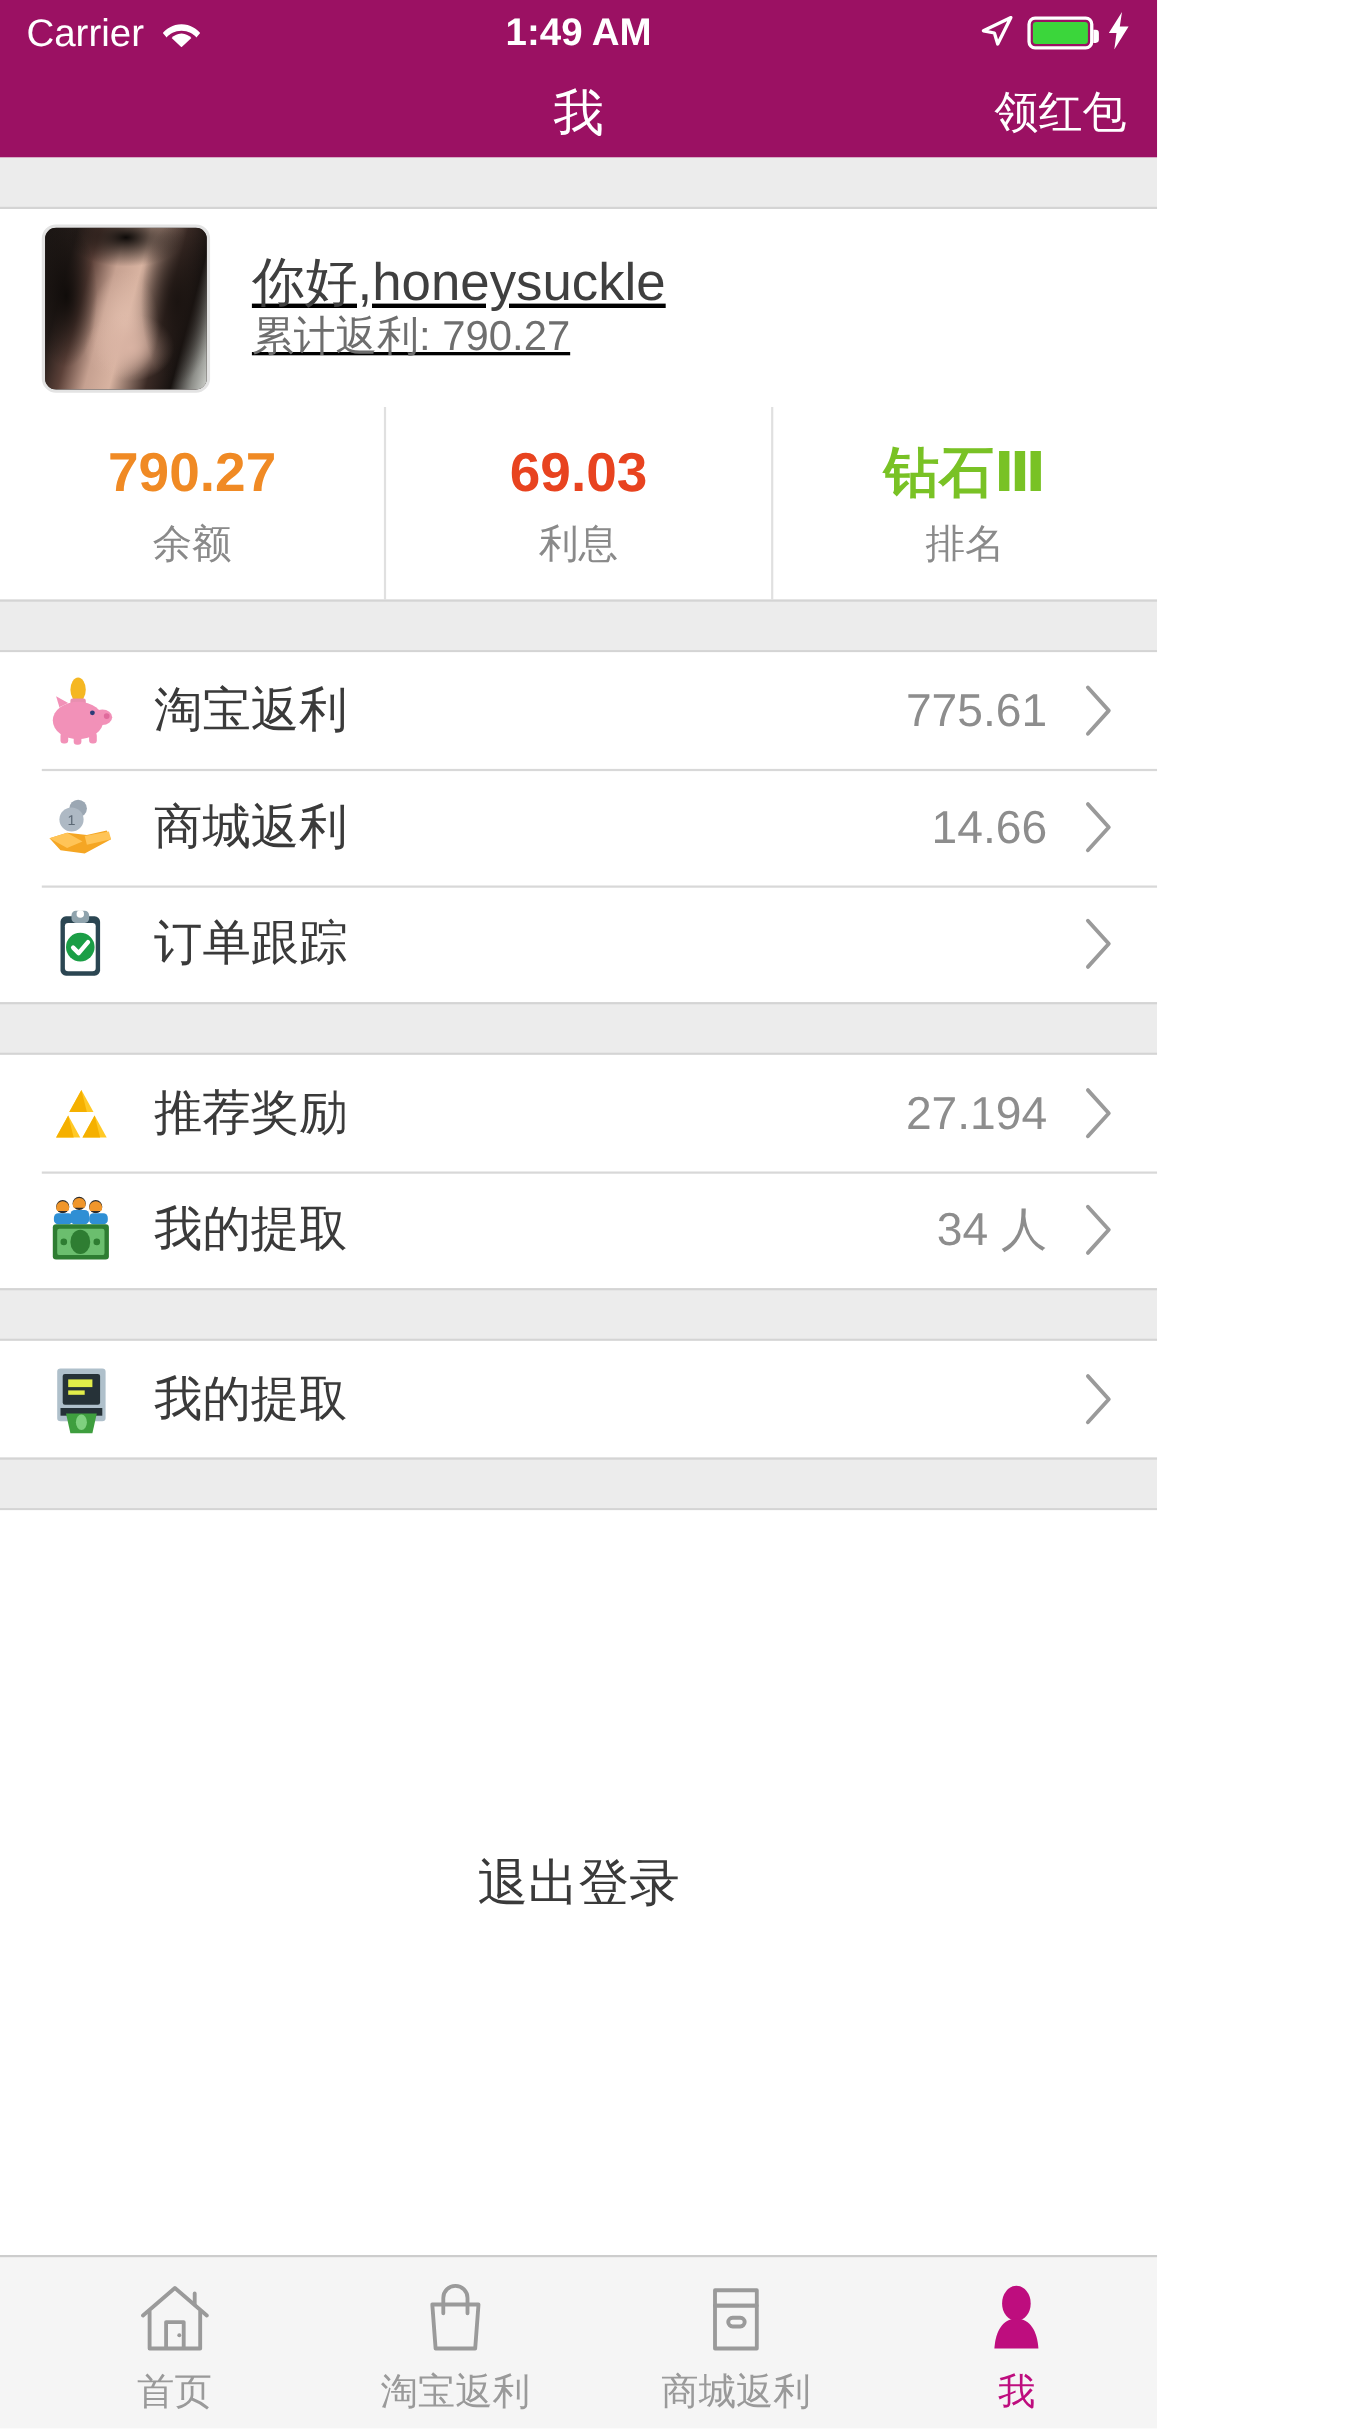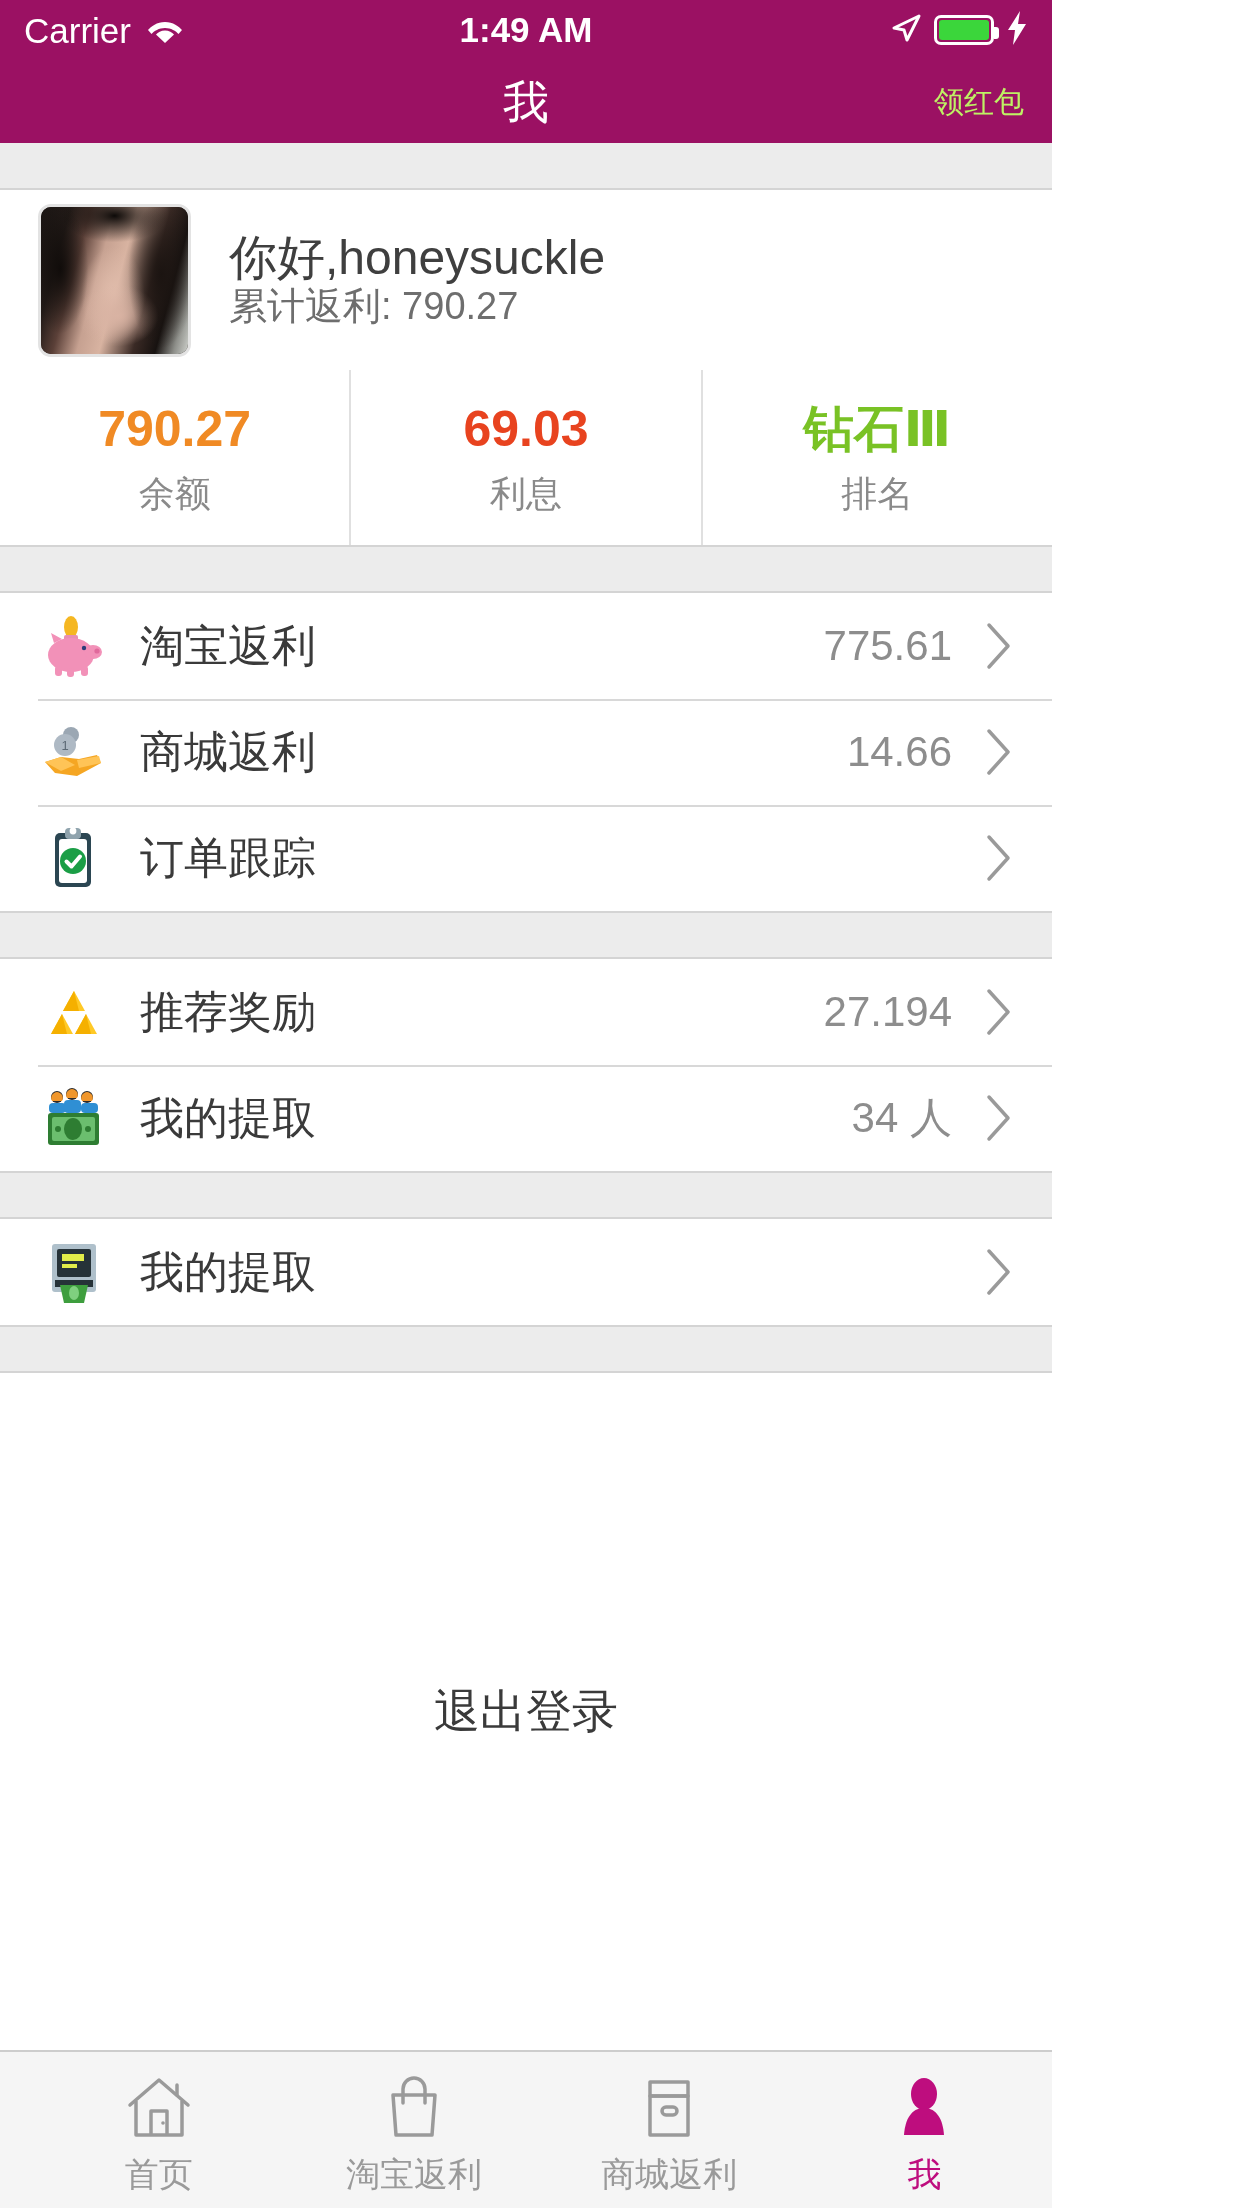--- a/index.html
+++ b/index.html
@@ -57,22 +57,22 @@
     display:flex; align-items:center;
     position:relative; color:#ffffff;
     padding:0 28px;
   }
   .nav-title {
     position:absolute; left:0; right:0;
     text-align:center; font-size:46px; line-height:1;
     pointer-events:none;
   }
   .nav-action {
-    margin-left:auto; font-size:30px; line-height:1;
-    position:relative; z-index:2; color:#bef264;
+    margin-left:auto; font-size:40px; line-height:1;
+    position:relative; z-index:2; color:#ffffff;
   }
 
   
   .band {
     background:#ECECEC;
     border-bottom:2px solid #D4D4D4;
     flex:0 0 auto;
   }
   .band-top   { height:47px; }
   .band-mid   { height:48px; border-top:2px solid #D4D4D4; }
@@ -100,21 +100,21 @@
       radial-gradient(ellipse 30% 46% at 49% 60%, #e0bcab 0%, rgba(224,188,171,0) 72%),
       linear-gradient(105deg, #1a1513 0%, #241c19 16%, #5b4038 27%, #c6a191 40%, #d8b3a1 52%, #3a2a25 70%, #171210 82%, #8e8f8a 92%, #cfd2cd 100%);
   }
   .avatar-hair {
     position:absolute; left:0; top:0; width:100%; height:100%;
     background:
       radial-gradient(ellipse 26% 60% at 13% 42%, #100c0a 0%, rgba(16,12,10,0) 74%),
       radial-gradient(ellipse 30% 66% at 82% 46%, #1b1411 0%, rgba(27,20,17,0) 76%),
       radial-gradient(ellipse 44% 22% at 50% 6%, #0d0a08 0%, rgba(13,10,8,0) 82%);
   }
-  .profile-text { margin-left:38px; display:flex; flex-direction:column; gap:4px; }
+  .profile-text { margin-left:38px; display:flex; flex-direction:column; gap:4px;text-decoration:underline; }
   .profile-greeting { font-size:48px; color:#3F3F3F; line-height:1.05; }
   .profile-sub { font-size:38px; color:#6E6E6E; line-height:1.05; }
 
   
   .stats {
     display:flex; background:#ffffff;
     flex:0 0 175px;
     align-items:center;
   }
   .stat {

